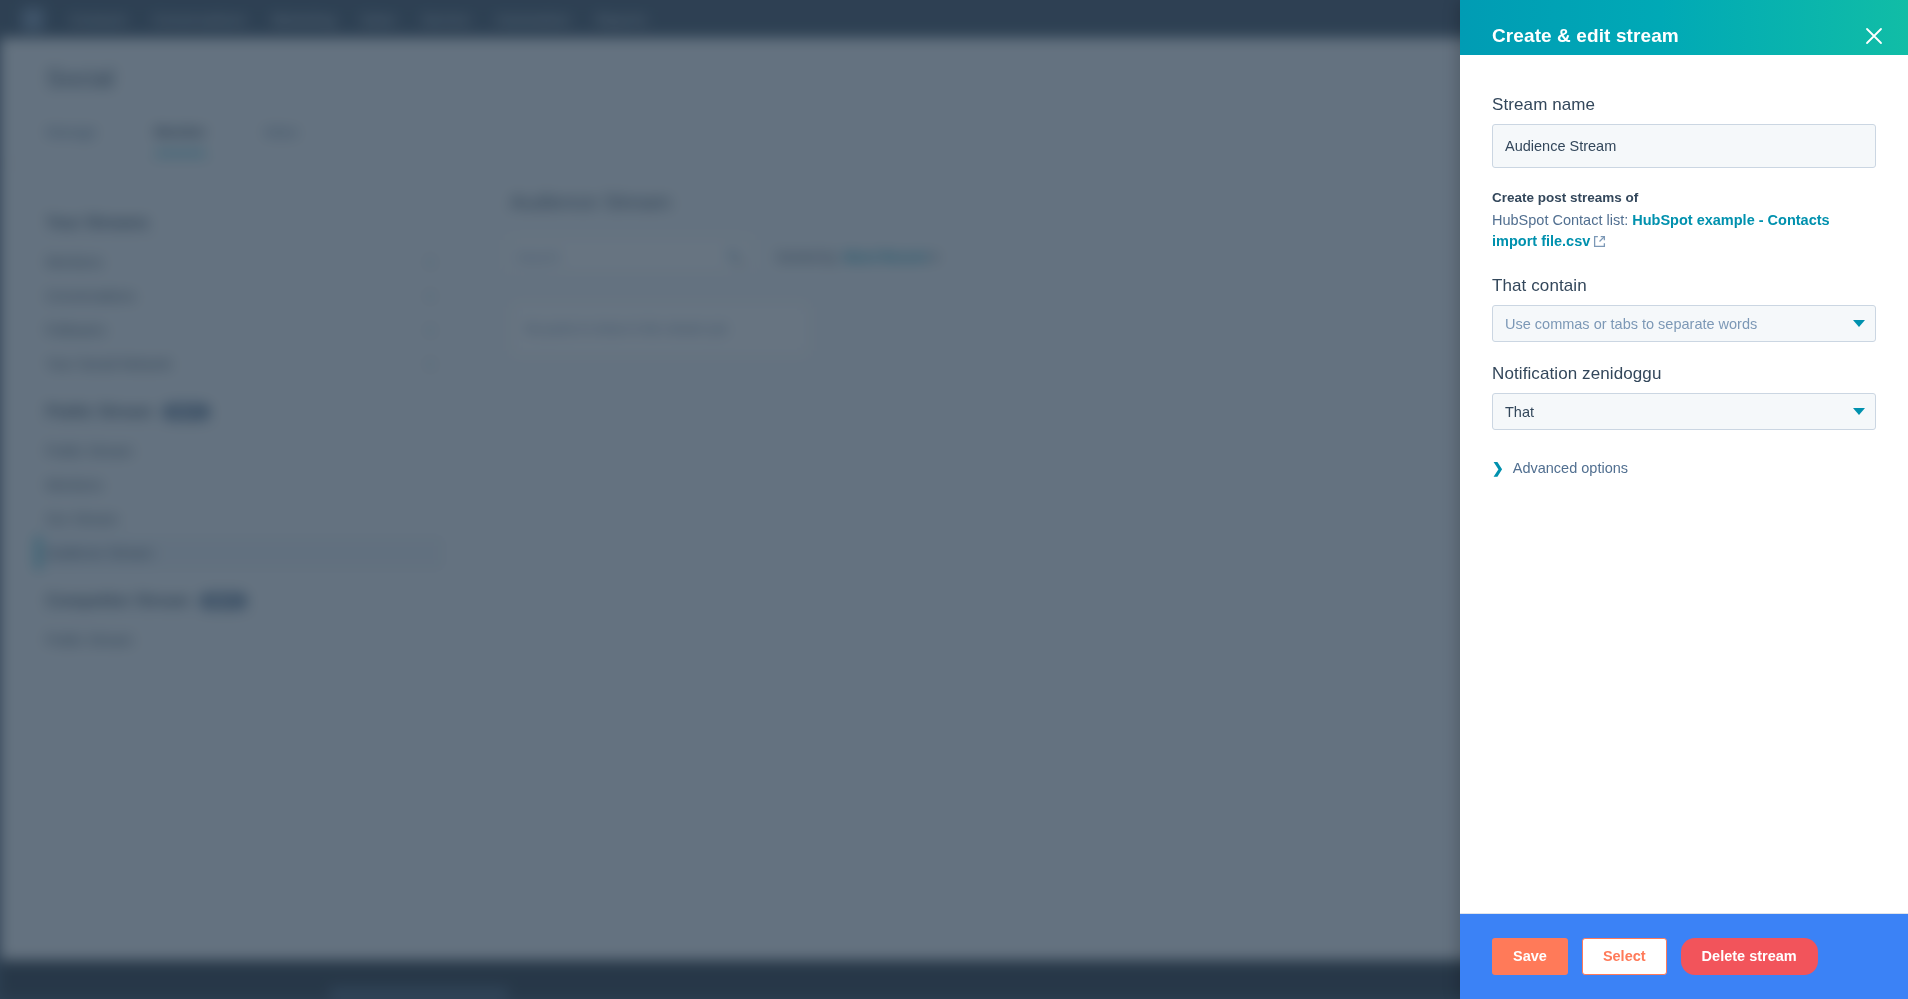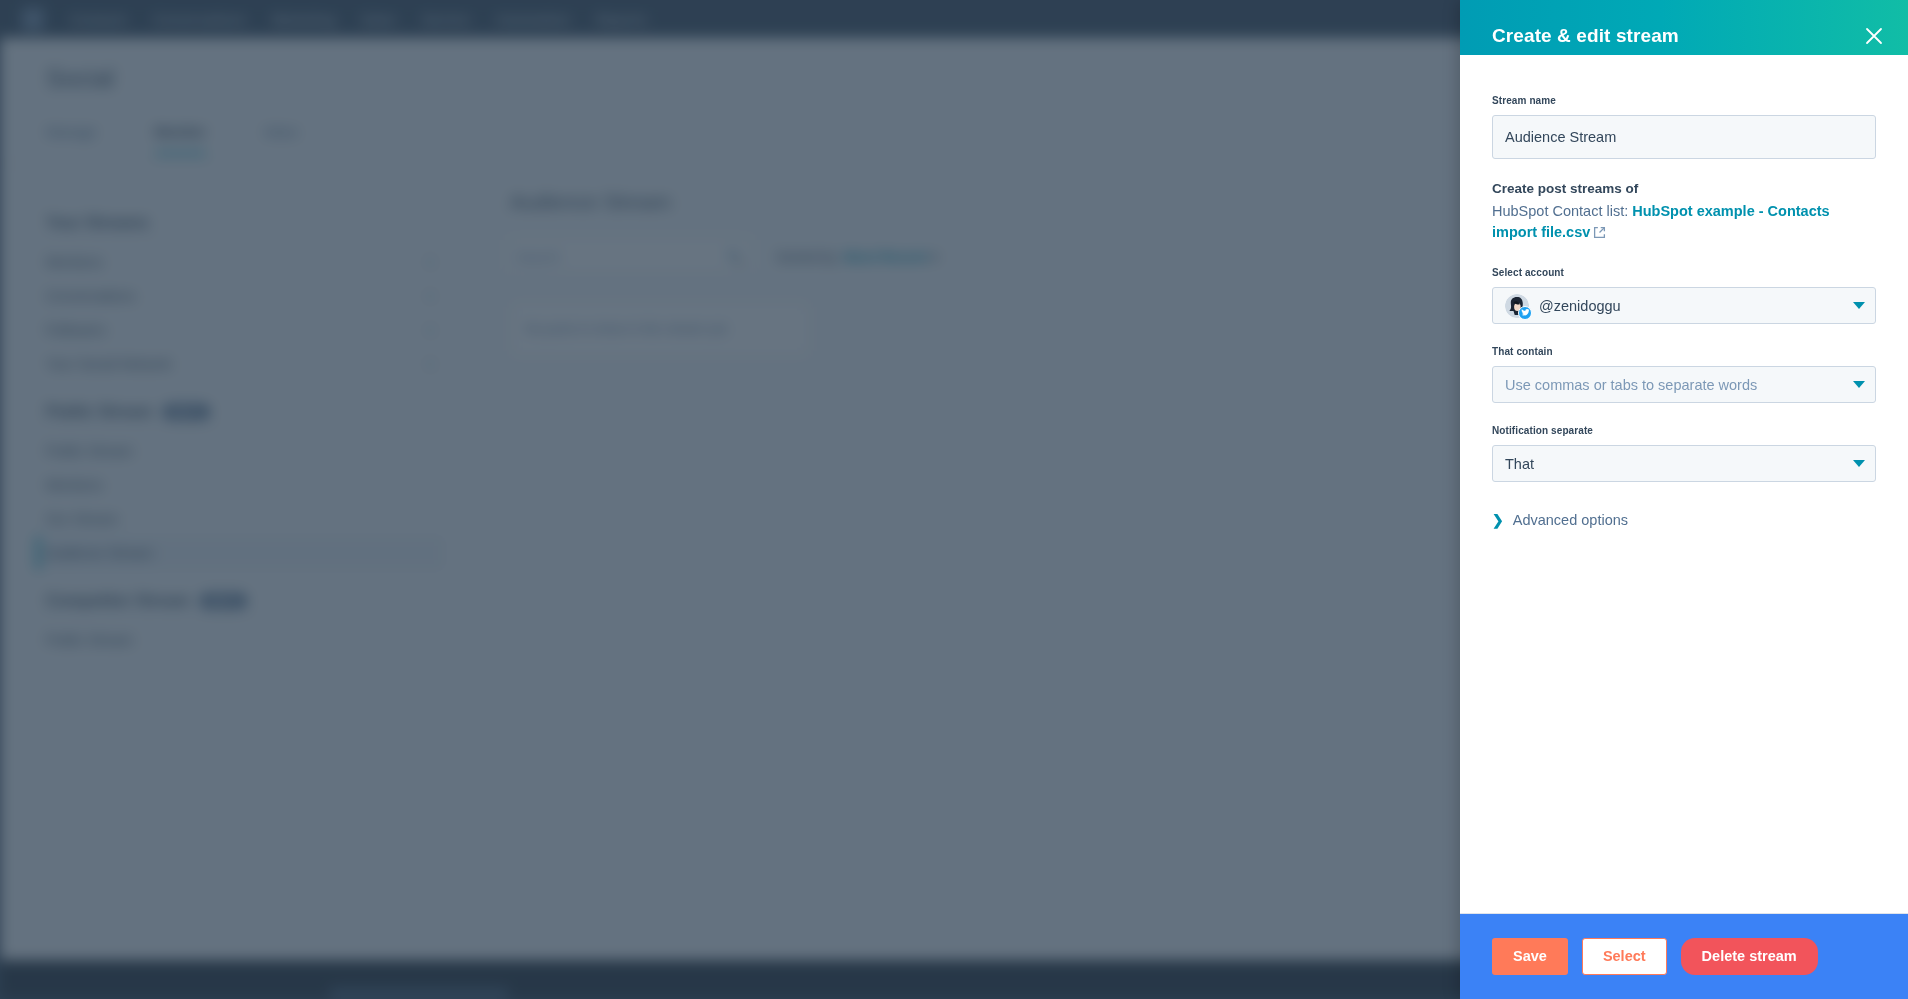--- a/index.html
+++ b/index.html
@@ -120,21 +120,21 @@
     padding: 16px 20px 0 32px;
   }
   .panel-title { color: #fff; font-size: 19px; font-weight: 700; letter-spacing: .1px; }
   .close-btn {
     width: 28px; height: 28px; display: flex; align-items: center; justify-content: center;
     cursor: pointer;
   }
   .panel-body { flex: 1 1 auto; padding: 40px 32px 0 32px; overflow: hidden; }
 
   .field-label {
-    font-size: 10px; font-weight: 700; color: #33475b;
+    font-size: 17px; font-weight: 400; color: #33475b;
     margin-bottom: 9px; letter-spacing: .1px;
   }
   .text-input {
     width: 100%; height: 44px; background: #f5f8fa;
     border: 1px solid #cbd6e2; border-radius: 3px;
     padding: 0 12px; font-size: 14.5px; color: #33475b;
     font-family: "Liberation Sans", sans-serif;
   }
   .text-input::placeholder { color: #7c98b6; }
   .group { margin-bottom: 22px; }
@@ -311,51 +311,31 @@
         <a class="contact-link" href="#">HubSpot example - Contacts import file.csv</a><span class="ext-icon">
           <svg width="13" height="13" viewBox="0 0 16 16" aria-hidden="true">
             <path d="M6 2 H2 V14 H14 V10" stroke="#7c98b6" stroke-width="1.6" fill="none"></path>
             <path d="M9.5 2 H14 V6.5" stroke="#7c98b6" stroke-width="1.6" fill="none"></path>
             <path d="M14 2 L8 8" stroke="#7c98b6" stroke-width="1.6" fill="none"></path>
           </svg>
         </span>
       </div>
     </div>
 
-    <div class="group">
-      <div class="field-label">Select account</div>
-      <div class="select">
-        <span class="avatar-wrap">
-          <svg class="avatar-face" viewBox="0 0 24 24" aria-hidden="true">
-            <circle cx="12" cy="12" r="12" fill="#cfd9e3"></circle>
-            <path d="M12 3c-4 0-6.2 2.4-6.2 5.6 0 2.1.5 3.4.2 5.2-.2 1.4-1 2.3-1.6 3.1h4.1l1.2 4.2h4.9l1.1-4.2h3.9c-.8-1.1-1.6-2.2-1.8-3.6-.3-2 .2-3-.1-4.9C17.2 5 15.6 3 12 3z" fill="#1b2533"></path>
-            <ellipse cx="12.4" cy="13" rx="3.3" ry="4" fill="#f0d9c8"></ellipse>
-            <path d="M8.6 8.4c1.6 1.6 3.6 2.3 6 2.1-.5-1.9-2-3.1-3.6-3.2-1 0-1.8.4-2.4 1.1z" fill="#101820"></path>
-          </svg>
-          <span class="tw-badge">
-            <svg width="9" height="9" viewBox="0 0 24 24" aria-hidden="true">
-              <path d="M23 4.9a9 9 0 0 1-2.6.7 4.5 4.5 0 0 0 2-2.5 9 9 0 0 1-2.9 1.1A4.5 4.5 0 0 0 11.7 8a12.8 12.8 0 0 1-9.3-4.7 4.5 4.5 0 0 0 1.4 6 4.5 4.5 0 0 1-2-.6 4.5 4.5 0 0 0 3.6 4.4 4.5 4.5 0 0 1-2 .1 4.5 4.5 0 0 0 4.2 3.1A9 9 0 0 1 1 18.3 12.7 12.7 0 0 0 7.9 20c8.3 0 12.9-6.9 12.9-12.9v-.6A9.2 9.2 0 0 0 23 4.9z" fill="#ffffff"></path>
-            </svg>
-          </span>
-        </span>
-        <span class="val">@zenidoggu</span>
-        <span class="caret"></span>
-      </div>
-    </div>
 
     <div class="group">
       <div class="field-label">That contain</div>
       <div class="select">
         <span class="val placeholder">Use commas or tabs to separate words</span>
         <span class="caret"></span>
       </div>
     </div>
 
     <div class="group">
-      <div class="field-label">Notification separate</div>
+      <div class="field-label">Notification zenidoggu</div>
       <div class="select">
         <span class="val">That</span>
         <span class="caret"></span>
       </div>
     </div>
 
     <div class="advanced">
       <span class="adv-chevron">❯</span>
       <span class="adv-text">Advanced options</span>
     </div>

